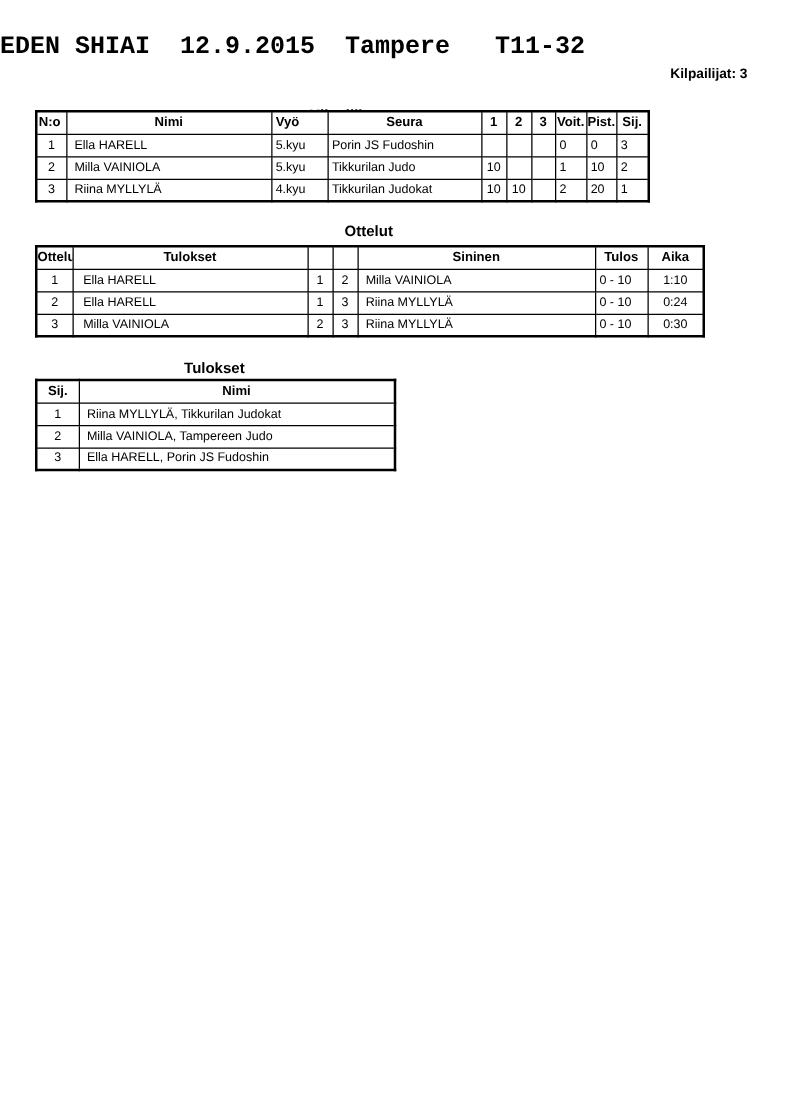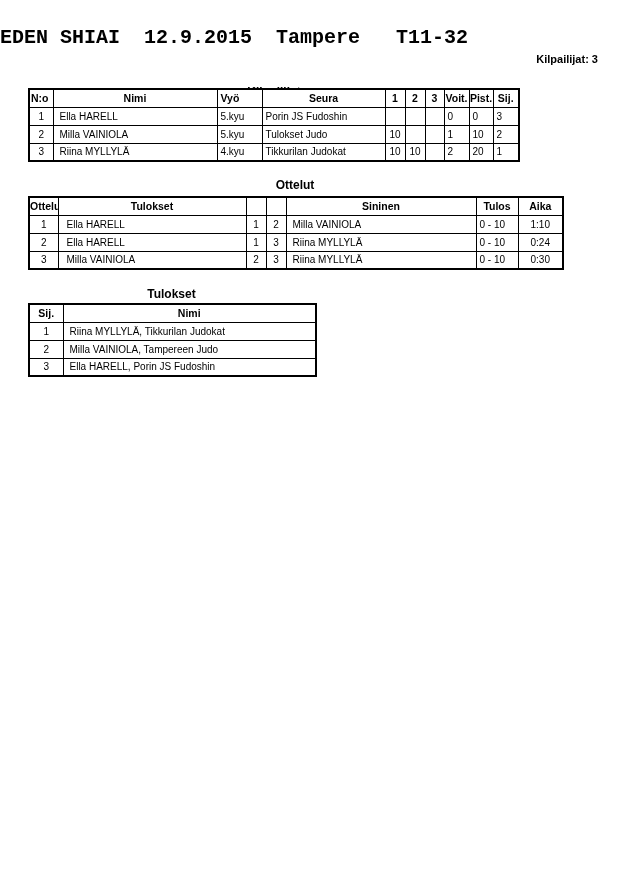--- a/index.html
+++ b/index.html
@@ -96,21 +96,21 @@
         <td class="ac p0"></td>
         <td class="ac p0"></td>
         <td class="al">0</td>
         <td class="al">0</td>
         <td class="al">3</td>
       </tr>
       <tr>
         <td class="ac">2</td>
         <td class="al p6">Milla VAINIOLA</td>
         <td class="al">5.kyu</td>
-        <td class="al">Tulokset Judo</td>
+        <td class="al">Tikkurilan Judo</td>
         <td class="ac p0">10</td>
         <td class="ac p0"></td>
         <td class="ac p0"></td>
         <td class="al">1</td>
         <td class="al">10</td>
         <td class="al">2</td>
       </tr>
       <tr>
         <td class="ac">3</td>
         <td class="al p6">Riina MYLLYLÄ</td>

